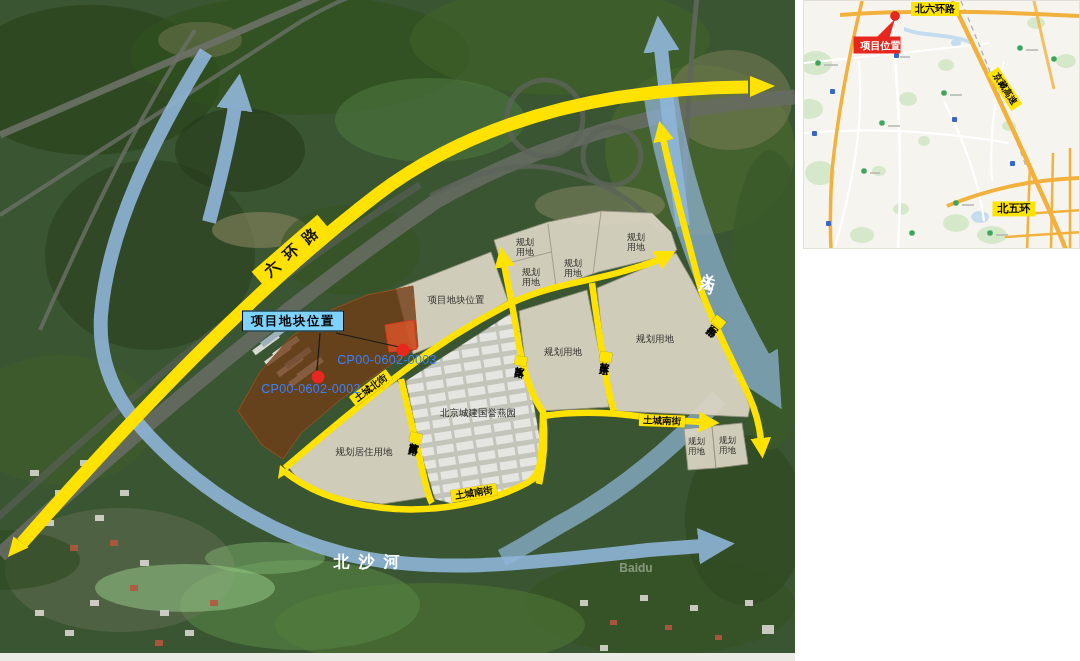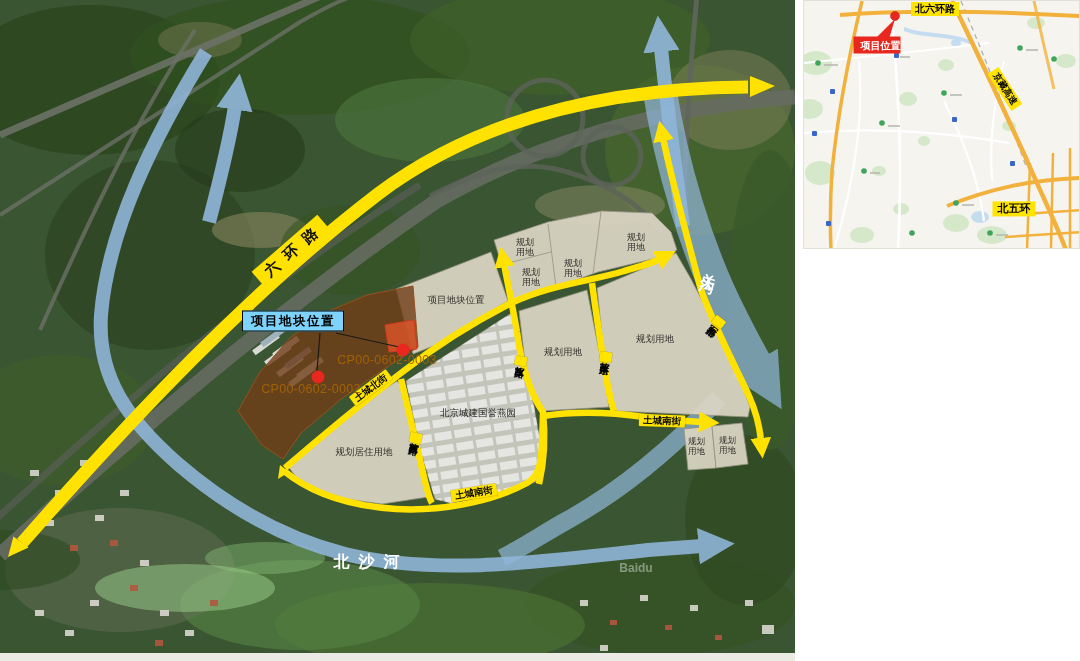--- a/index.html
+++ b/index.html
@@ -11,21 +11,21 @@
     padding:1px 4px;border-radius:1px;box-shadow:0 0 0 .5px rgba(130,110,0,.35);}
   .road-label.vert{writing-mode:vertical-rl;padding:3px 1px;letter-spacing:1px;}
   .ring-label{background:#ffe200;color:#111;font-weight:bold;font-size:15px;letter-spacing:10px;
     padding:2px 2px 2px 10px;}
   .river-label{color:#fff;font-weight:bold;font-size:15px;letter-spacing:5px;}
   .river-label.vert{writing-mode:vertical-rl;}
   .river-label.big{font-size:16px;letter-spacing:9px;}
   .area-label{color:#30302b;font-size:9.5px;line-height:1.12;text-align:left;white-space:normal;}
   .area-label.wrap{white-space:normal;width:22px;font-size:9px;}
   .area-label.small{width:20px;font-size:8.5px;}
-  .cp-label{color:#a16207;font-size:12.5px;letter-spacing:.3px;}
+  .cp-label{color:#3b82f6;font-size:12.5px;letter-spacing:.3px;}
   .callout-box{background:#7dd3fc;border:1.6px solid #000;color:#000;font-weight:bold;font-size:12.5px;
     letter-spacing:1.5px;width:100px;height:19px;line-height:19px;text-align:center;}
   .watermark{color:rgba(255,255,255,.4);font-weight:bold;font-size:12px;padding-left:12px;}
   #inset-map{position:absolute;left:803px;top:0;width:277px;height:249px;background:#f6f4ef;
     border:1px solid #e3e0d9;box-sizing:border-box;overflow:hidden;}
   #inset-map svg{position:absolute;left:0;top:0;}
   .inset-yellow{background:#ffe400;color:#000;font-weight:bold;font-size:10px;padding:1px 4px;line-height:1.2;}
   .inset-yellow.big{font-size:11px;padding:1px 5px;margin-top:20px;}
   .badge{background:#e8281e;color:#fff;font-weight:bold;font-size:10px;width:47px;height:17px;
     line-height:17px;text-align:right;}

